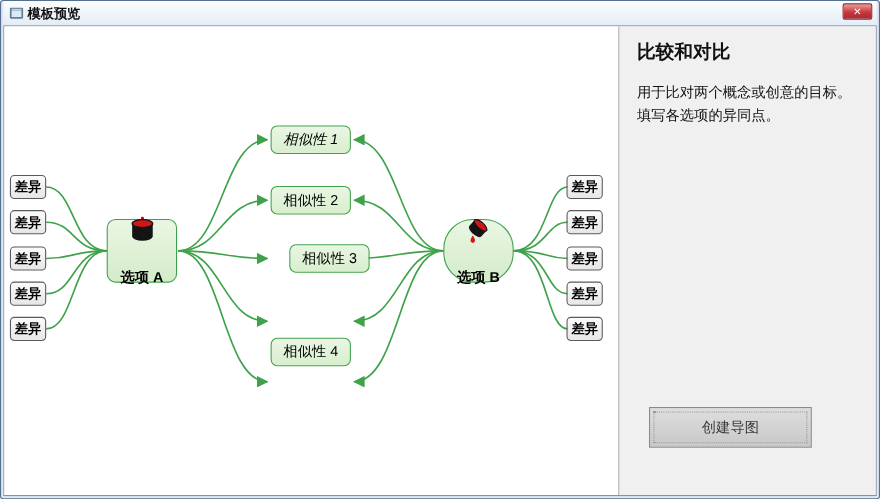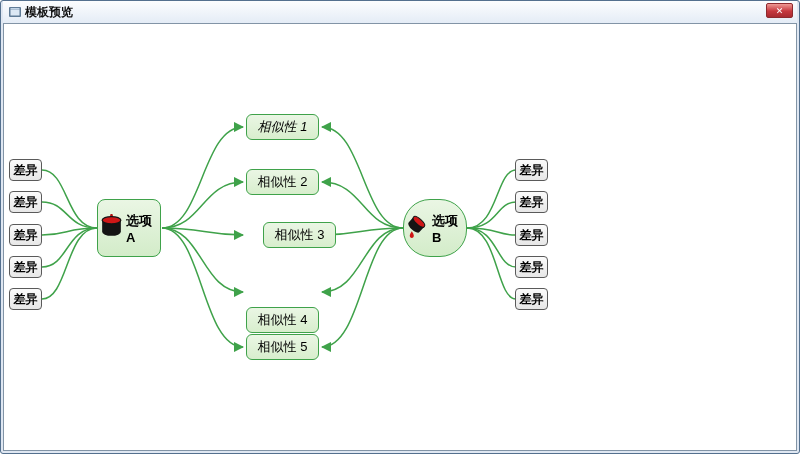--- a/index.html
+++ b/index.html
@@ -33,21 +33,21 @@
     flex:1; display:flex; min-height:0;
     border:1px solid #8294a6; background:#ffffff;
   }
   .canvas { position:relative; width:558px; flex:0 0 558px; background:#ffffff; }
   .links { position:absolute; left:0; top:0; }
   .node { position:absolute; }
   .topic {
     width:64px; height:58px;
     border:1px solid #3fa24a; border-radius:8px;
     background:linear-gradient(#eaf6e4,#d3ecc9);
-    display:flex; align-items:center; justify-content:center; gap:1px;
+    display:flex; flex-direction:column; align-items:center; justify-content:center; gap:15px;
   }
   .topic-label { font-size:13px; font-weight:bold; color:#000; }
   .sim {
     width:73px; height:26px;
     border:1px solid #3fa24a; border-radius:6px;
     background:linear-gradient(#eaf6e4,#d8eecd);
     font-size:13px; color:#000;
     display:flex; align-items:center; justify-content:center;
   }
   .diff {
@@ -152,31 +152,38 @@
             <path d="M7.5 17.5 c-2.6 3.8 -2.6 5.8 0 6.5 c2.6 -0.7 2.6 -2.7 0 -6.5 z" fill="#cf1717"></path>
           </svg>
         </span>
         <span class="topic-label">选项 B</span>
       </div>
 
       <div class="node sim" style="left:242px;top:90px;font-style:italic;">相似性 1</div>
       <div class="node sim" style="left:242px;top:145px;">相似性 2</div>
       <div class="node sim" style="left:259px;top:198px;">相似性 3</div>
       <div class="node sim" style="left:242px;top:255px;margin-top:28px;">相似性 4</div>
-      <div class="node sim" style="left:242px;top:310px;">相似性 5</div>
 
       <div class="node diff" style="left:5px;top:135px;">差异</div>
       <div class="node diff" style="left:5px;top:167px;">差异</div>
       <div class="node diff" style="left:5px;top:200px;">差异</div>
       <div class="node diff" style="left:5px;top:232px;">差异</div>
       <div class="node diff" style="left:5px;top:264px;">差异</div>
 
       <div class="node diff" style="left:511px;top:135px;">差异</div>
       <div class="node diff" style="left:511px;top:167px;">差异</div>
       <div class="node diff" style="left:511px;top:200px;">差异</div>
       <div class="node diff" style="left:511px;top:232px;">差异</div>
       <div class="node diff" style="left:511px;top:264px;">差异</div>
 
     </div>
 
+    <div class="side-panel">
+      <h1 class="panel-title">比较和对比</h1>
+      <p class="panel-desc">
+        <span>用于比对两个概念或创意的目标。</span><br>
+        <span>填写各选项的异同点。</span>
+      </p>
+      <button class="create-btn">创建导图</button>
+    </div>
 
   </div>
 </div>
 
 </body></html>

